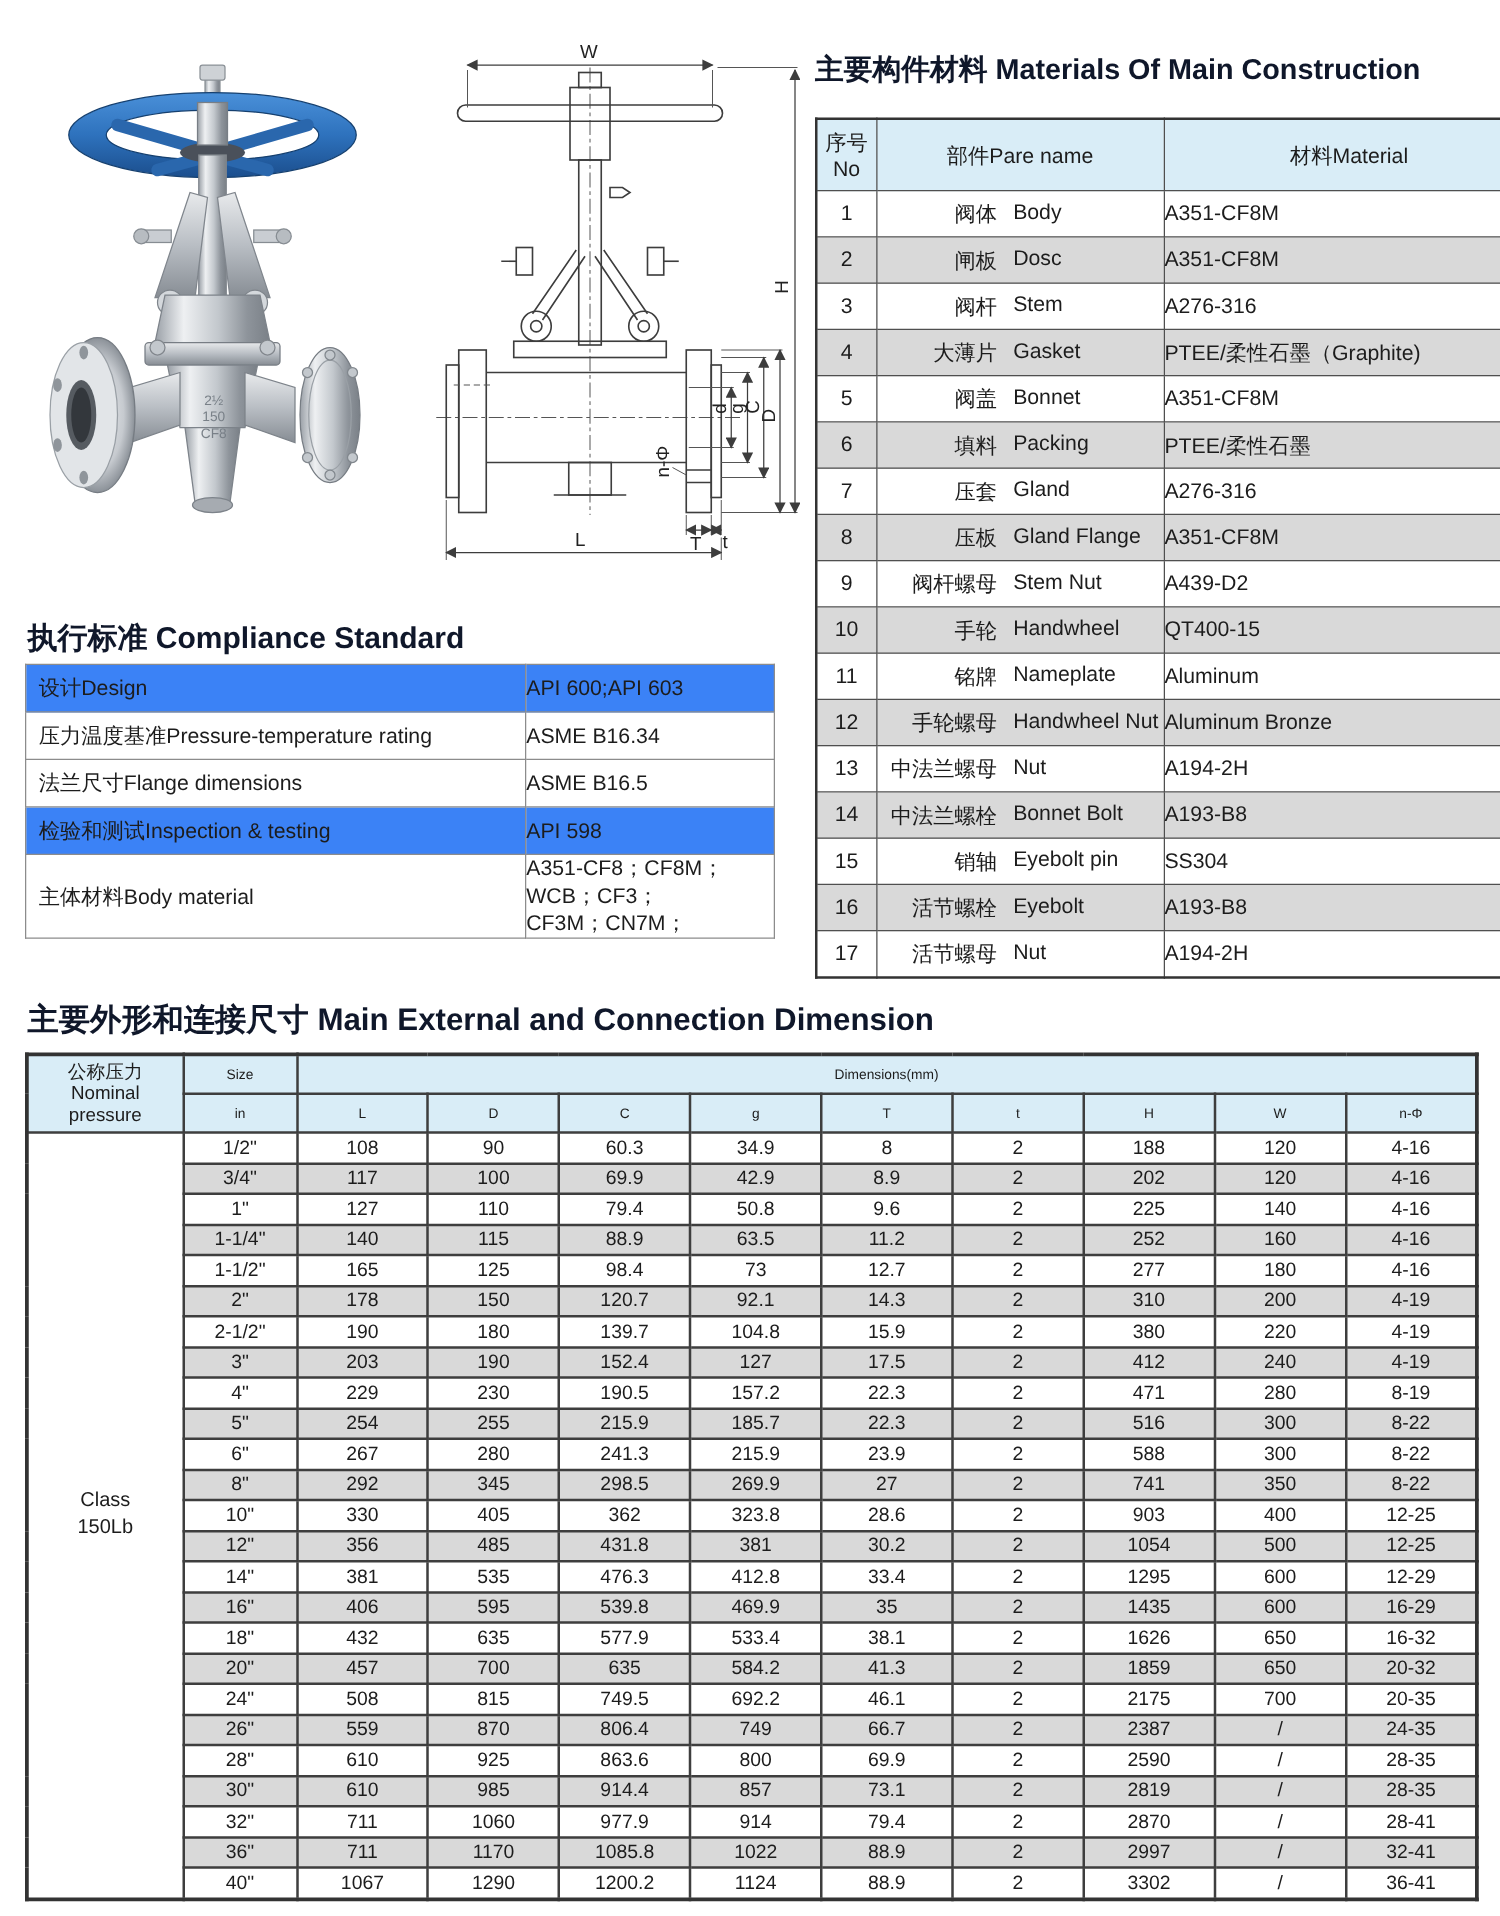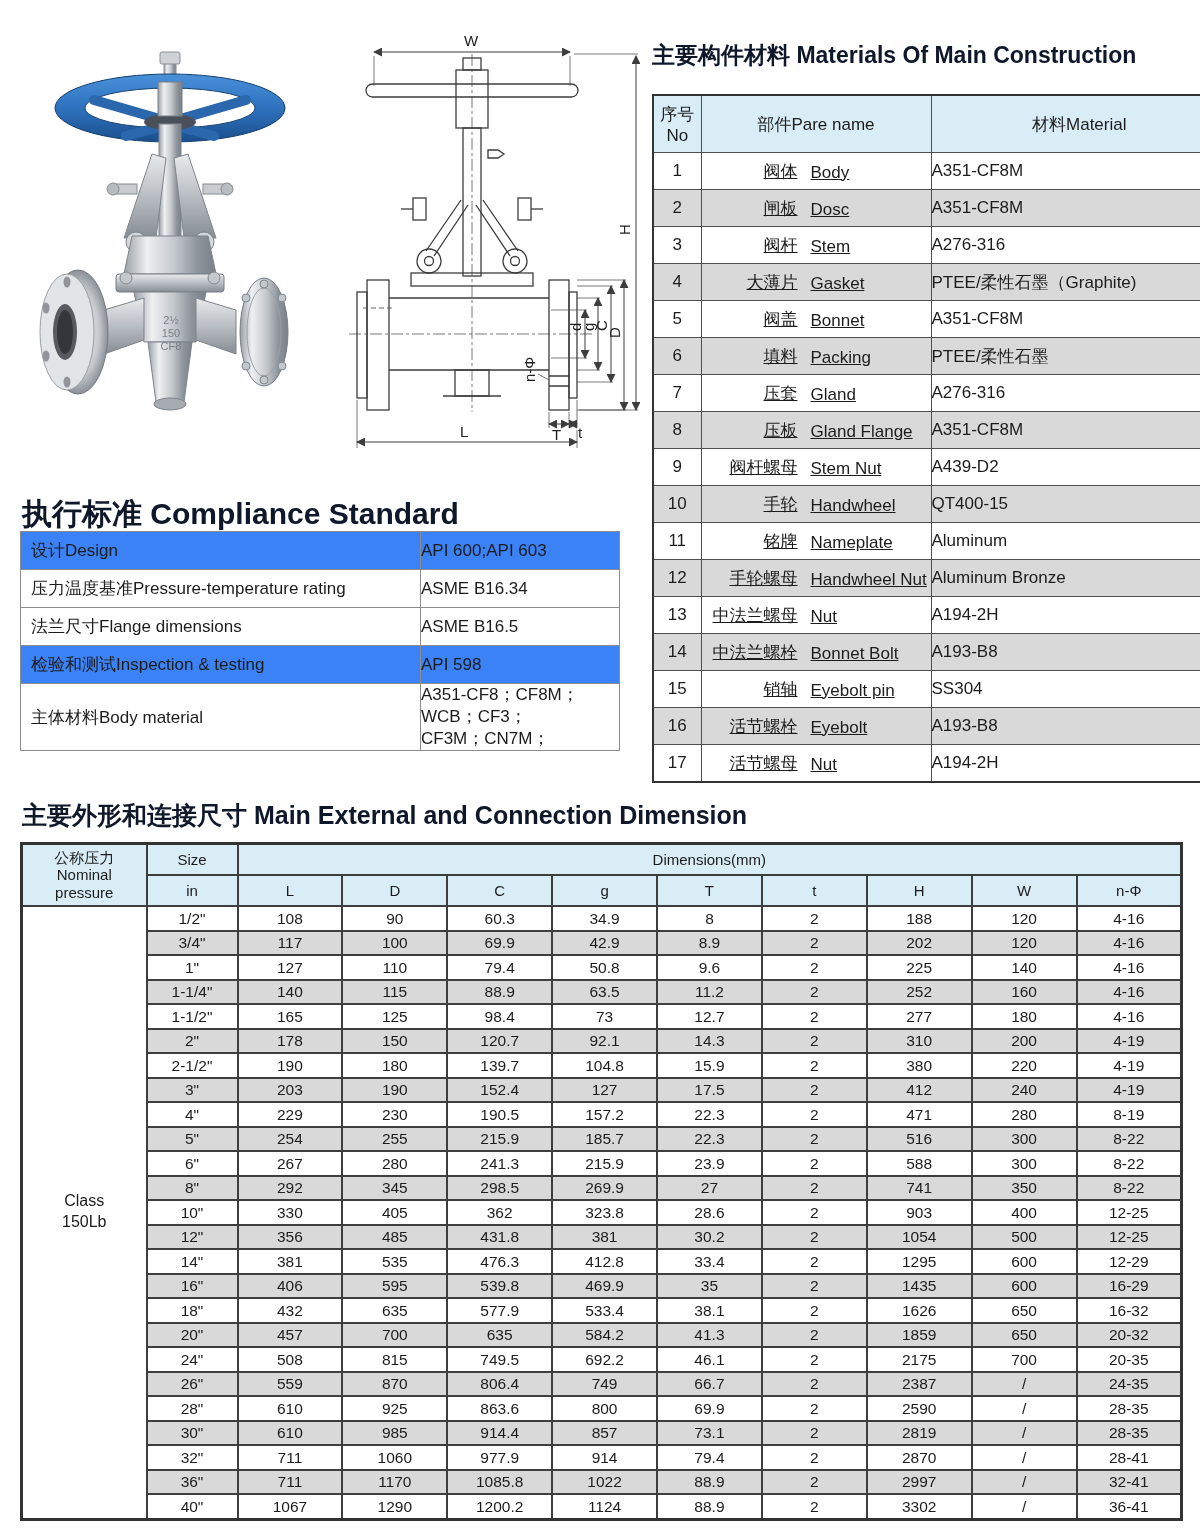--- a/index.html
+++ b/index.html
@@ -5,47 +5,47 @@
   html,body{margin:0;padding:0;}
   body{
     width:1200px;height:1533px;position:relative;background:#ffffff;
     font-family:"Liberation Sans","DejaVu Sans",sans-serif;color:#1c1c1c;
     -webkit-font-smoothing:antialiased;
   }
   .abs{position:absolute;}
   .prel{white-space:pre-line;}
   .sec-title{font-weight:700;color:#0f172a;white-space:nowrap;}
   #materials-title{left:652px;top:40px;font-size:23px;}
-  #compliance-title{left:22px;top:494px;font-size:30px;}
+  #compliance-title{left:22px;top:494px;font-size:24px;}
   #dimensions-title{left:22px;top:799px;font-size:25px;}
 
   
   .mat-table{left:652px;top:94px;width:577px;border-collapse:collapse;table-layout:fixed;border:2px solid #333;}
   .mat-table th,.mat-table td{border:1px solid #4f4f4f;font-weight:400;padding:0;}
   .mat-table thead th{background:#d9edf7;height:56px;font-size:17px;}
   .mat-table td{height:36px;font-size:17px;}
   .mat-table .c-no{text-align:center;}
   .mat-table tr.stripe td{background:#d9d9d9;}
-  .pn{display:flex;align-items:flex-end;text-decoration:underline;}
+  .pn{display:flex;align-items:flex-start;}
   .pn .zh{width:96px;text-align:right;white-space:nowrap;}
   .pn .en{padding-left:13px;white-space:nowrap;}
   .c-mat{padding-left:22px;}
 
   
   .comp-table{left:20px;top:531px;width:600px;border-collapse:collapse;table-layout:fixed;border:1px solid #8c8c8c;}
   .comp-table td{border:1px solid #8c8c8c;font-size:17px;height:37px;padding:0;}
   .comp-table tr.blue td{background:#3b82f6;}
   .comp-table .c-label{padding-left:10px;}
   .comp-table .c-value{line-height:1.28;}
   .comp-table tr.tall td{height:66px;}
 
   
   .dim-table{left:20px;top:842px;width:1163px;border-collapse:collapse;table-layout:fixed;border:3px solid #333;}
   .dim-table th,.dim-table td{border:2px solid #3e3e3e;text-align:center;padding:0;}
-  .dim-table thead th{background:#d9edf7;font-weight:400;font-size:15px;height:29px;}
+  .dim-table thead th{background:#d9edf7;font-weight:400;font-size:11px;height:29px;}
   .dim-table thead th.h-pressure{font-size:15px;line-height:1.15;}
   .dim-table td{font-size:15.5px;height:22.5px;line-height:1;}
   .dim-table tr.stripe td{background:#d9d9d9;}
   .dim-table td.c-class{background:#fff;font-size:16px;line-height:1.3;}
 
   
   #photo{left:20px;top:36px;}
   #drawing{left:327px;top:30px;}
   .dwg-line{stroke:#3d3d3d;stroke-width:1.3;fill:none;}
   .dwg-thin{stroke:#555;stroke-width:0.8;fill:none;}

